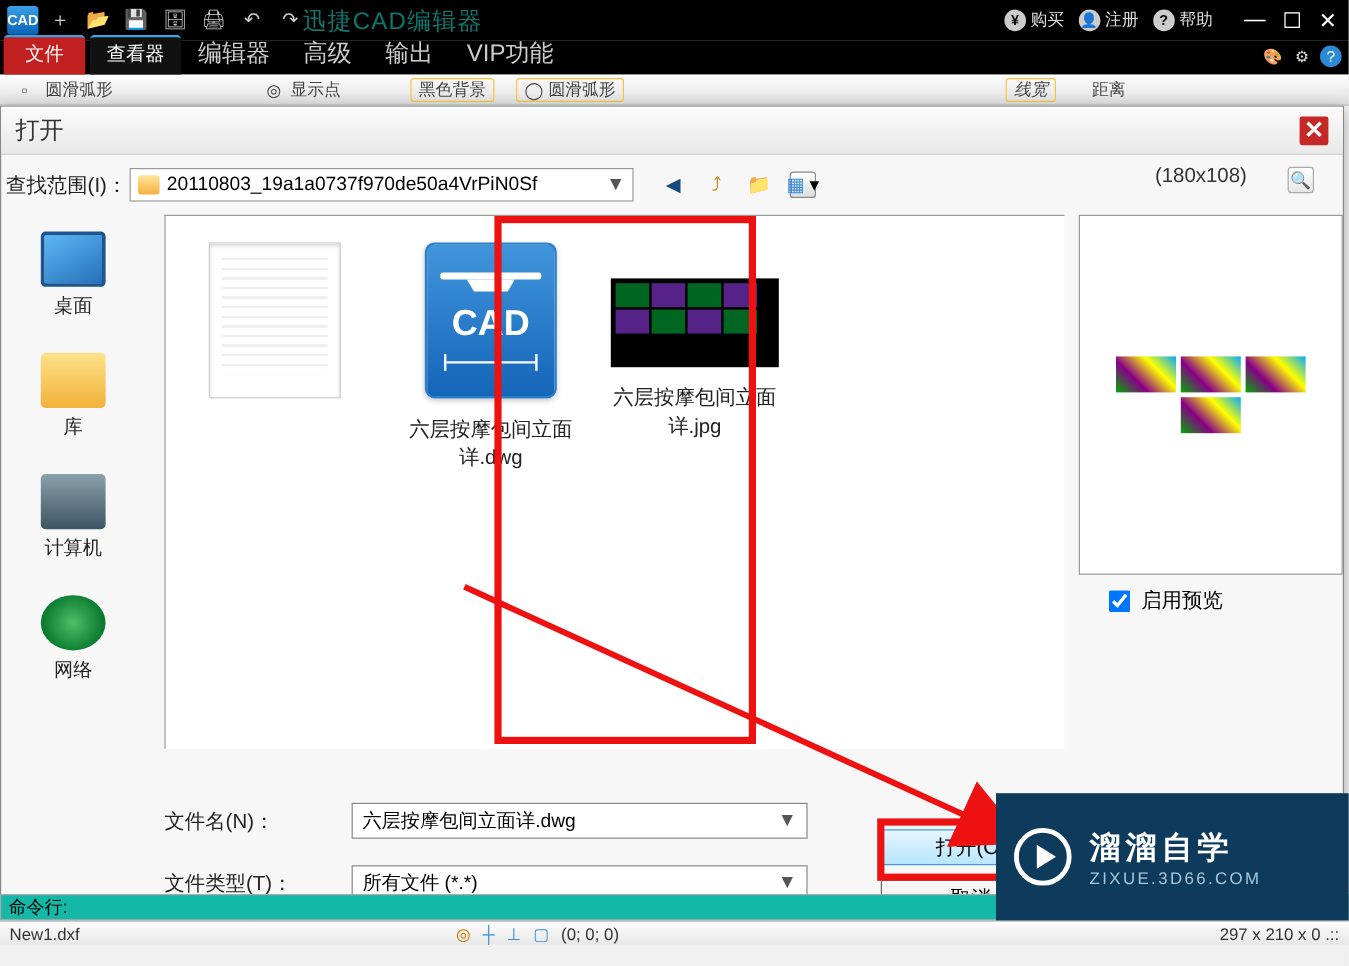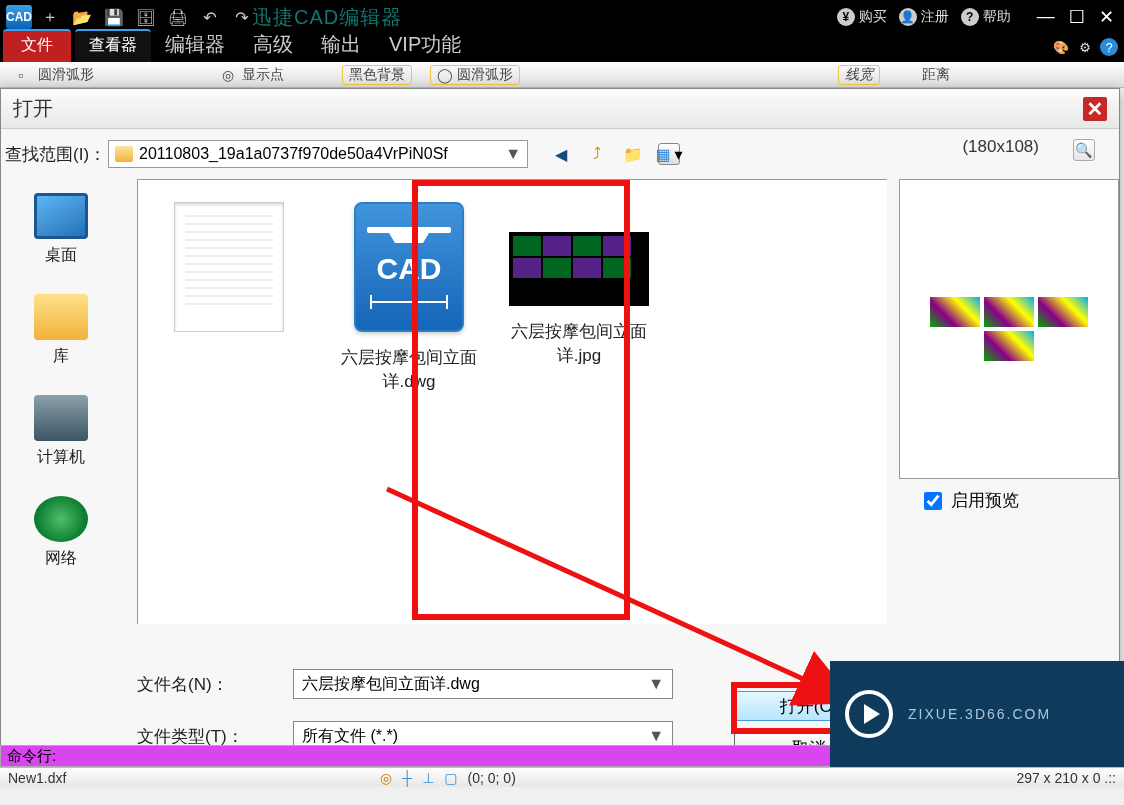--- a/index.html
+++ b/index.html
@@ -109,21 +109,21 @@
   .previewpane .pv{display:flex;flex-wrap:wrap;gap:4px;width:180px;justify-content:center;}
   .previewpane .pv i{width:50px;height:30px;background:linear-gradient(45deg,#0a0,#808,#ff0,#0af);display:block;}
   .enable-pv{position:absolute;right:100px;top:360px;display:flex;align-items:flex-start;gap:6px;font-size:17px;}
   .enable-pv input{width:18px;height:18px;}
   .watermark{position:absolute;right:0;bottom:38px;width:294px;height:106px;background:#0e3a5c;display:flex;align-items:center;gap:14px;padding:10px 14px;color:#fff;}
   .watermark svg{flex:0 0 50px;}
   .watermark .txt1{font-size:26px;letter-spacing:4px;font-weight:bold;}
   .watermark .txt2{font-size:14px;letter-spacing:2px;color:#a9c7db;}
   .statusbar{position:absolute;left:0;right:0;bottom:18px;height:20px;background:linear-gradient(#fdfdfd,#e7e7e7);border-top:1px solid #bbb;display:flex;align-items:center;font-size:14px;color:#333;padding:0 8px;justify-content:space-between;}
   .statusbar .left{display:flex;align-items:center;gap:16px;justify-content:center;}
-  .cmdrow{position:absolute;left:0;right:0;bottom:38px;height:22px;background:#d946ef;border:1px solid #aaa;display:flex;align-items:center;font-size:15px;padding:0 6px;}
+  .cmdrow{position:absolute;left:0;right:0;bottom:38px;height:22px;background:#14b8a6;border:1px solid #aaa;display:flex;align-items:center;font-size:15px;padding:0 6px;}
   svg.arrow{position:absolute;left:386px;top:360px;width:550px;height:260px;overflow:visible;pointer-events:none;}
 </style>
 </head>
 <body>
 
 <div class="titlebar">
   <div class="app-icon">CAD</div>
   <div class="tbl">
     <span class="tb-ico">＋</span>
     <span class="tb-ico">📂</span>
@@ -181,21 +181,21 @@
   <div class="sec" style="margin-left:40px;border:1px solid #f5c542;padding:0 6px;border-radius:3px;">
       <span>黑色背景</span>
     </div>
   <div class="sec" style="border:1px solid #f5c542;padding:0 6px;border-radius:3px;">
       <span class="mi">◯</span>
       <span>圆滑弧形</span>
     </div>
   <div class="sec" style="margin-left:300px;border:1px solid #f5c542;padding:0 6px;border-radius:3px;font-style:italic;">
       <span>线宽</span>
     </div>
-  <div class="sec" style="margin-left:24px;">
+  <div class="sec" style="margin-left:12px;">
       <span>距离</span>
     </div>
 </div>
 
 <div class="dialog">
   <div class="dlg-title">
     <span>打开</span>
     <span class="dlg-close">✕</span>
   </div>
   <div class="dlg-body">
@@ -333,15 +333,16 @@
   </div>
   <span>297 x 210 x 0 .::</span>
 </div>
 
 <div class="watermark">
   <svg viewBox="0 0 50 50">
       <circle cx="25" cy="25" r="22" fill="none" stroke="#fff" stroke-width="4"></circle>
       <polygon points="20,15 20,35 36,25" fill="#fff"></polygon>
     </svg>
   <div>
+    <div class="txt1">溜溜自学</div>
     <div class="txt2">ZIXUE.3D66.COM</div>
   </div>
 </div>
 
 </body></html>

